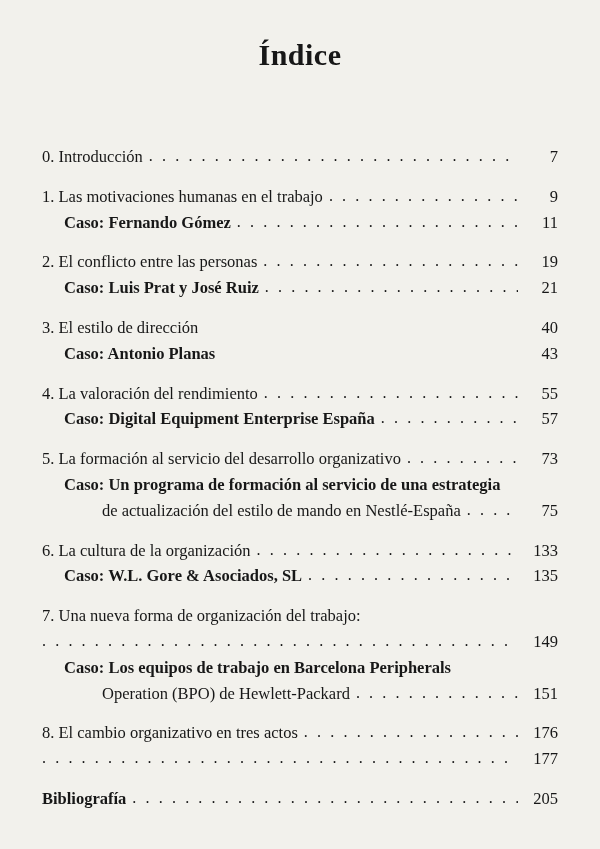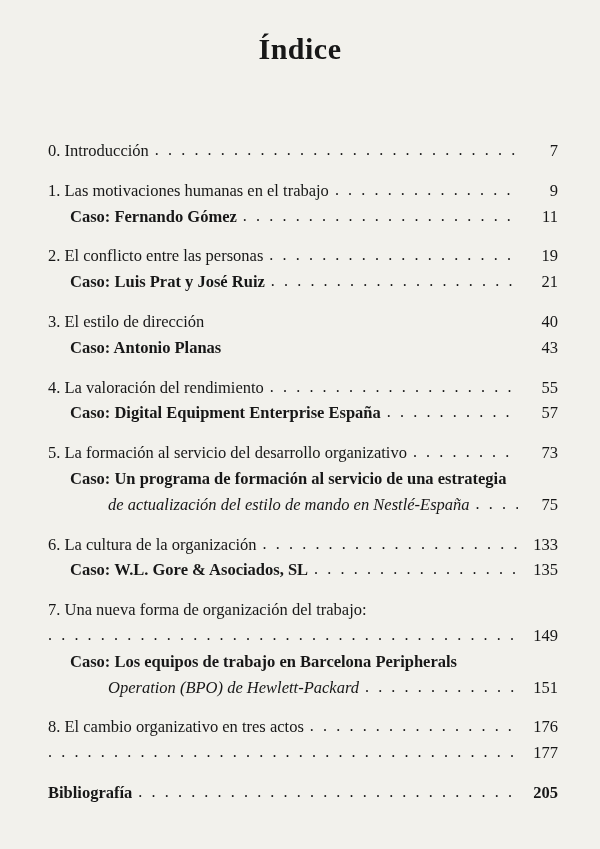--- a/index.html
+++ b/index.html
@@ -19,31 +19,31 @@
     width: 600px;
     height: 849px;
     box-sizing: border-box;
     padding: 0;
   }
   .title {
     text-align: center;
     font-size: 30px;
     font-weight: bold;
     letter-spacing: 0.5px;
-    margin: 8px;
+    margin: 14px;
     padding-top: 24px;
     padding-bottom: 0;
   }
   .toc {
     margin: 0;
     padding: 0;
     list-style: none;
     position: absolute;
     top: 130px;
-    left: 48px;
+    left: 42px;
     right: 42px;
   }
   .group {
     margin-bottom: 14px;
   }
   .entry {
     display: flex;
     align-items: baseline;
     font-size: 16.5px;
     line-height: 1.55;
@@ -68,32 +68,31 @@
     text-align: right;
     padding-left: 6px;
     font-size: 16.5px;
   }
   .entry.sub .label {
     padding-left: 22px;
     font-weight: bold;
   }
   .entry.sub2 .label {
     padding-left: 60px;
-    font-style: italic;
   }
   .entry.noleader .leader {
     visibility: hidden;
   }
   .biblio {
   }
   .biblio .label {
     font-weight: bold;
   }
   .biblio .page-num {
-    font-weight: bold;
+    font-weight: normal;
   }
 </style>
 </head>
 <body>
 
 <div class="page">
 
   <h1 class="title">Índice</h1>
 
   <div class="toc">

